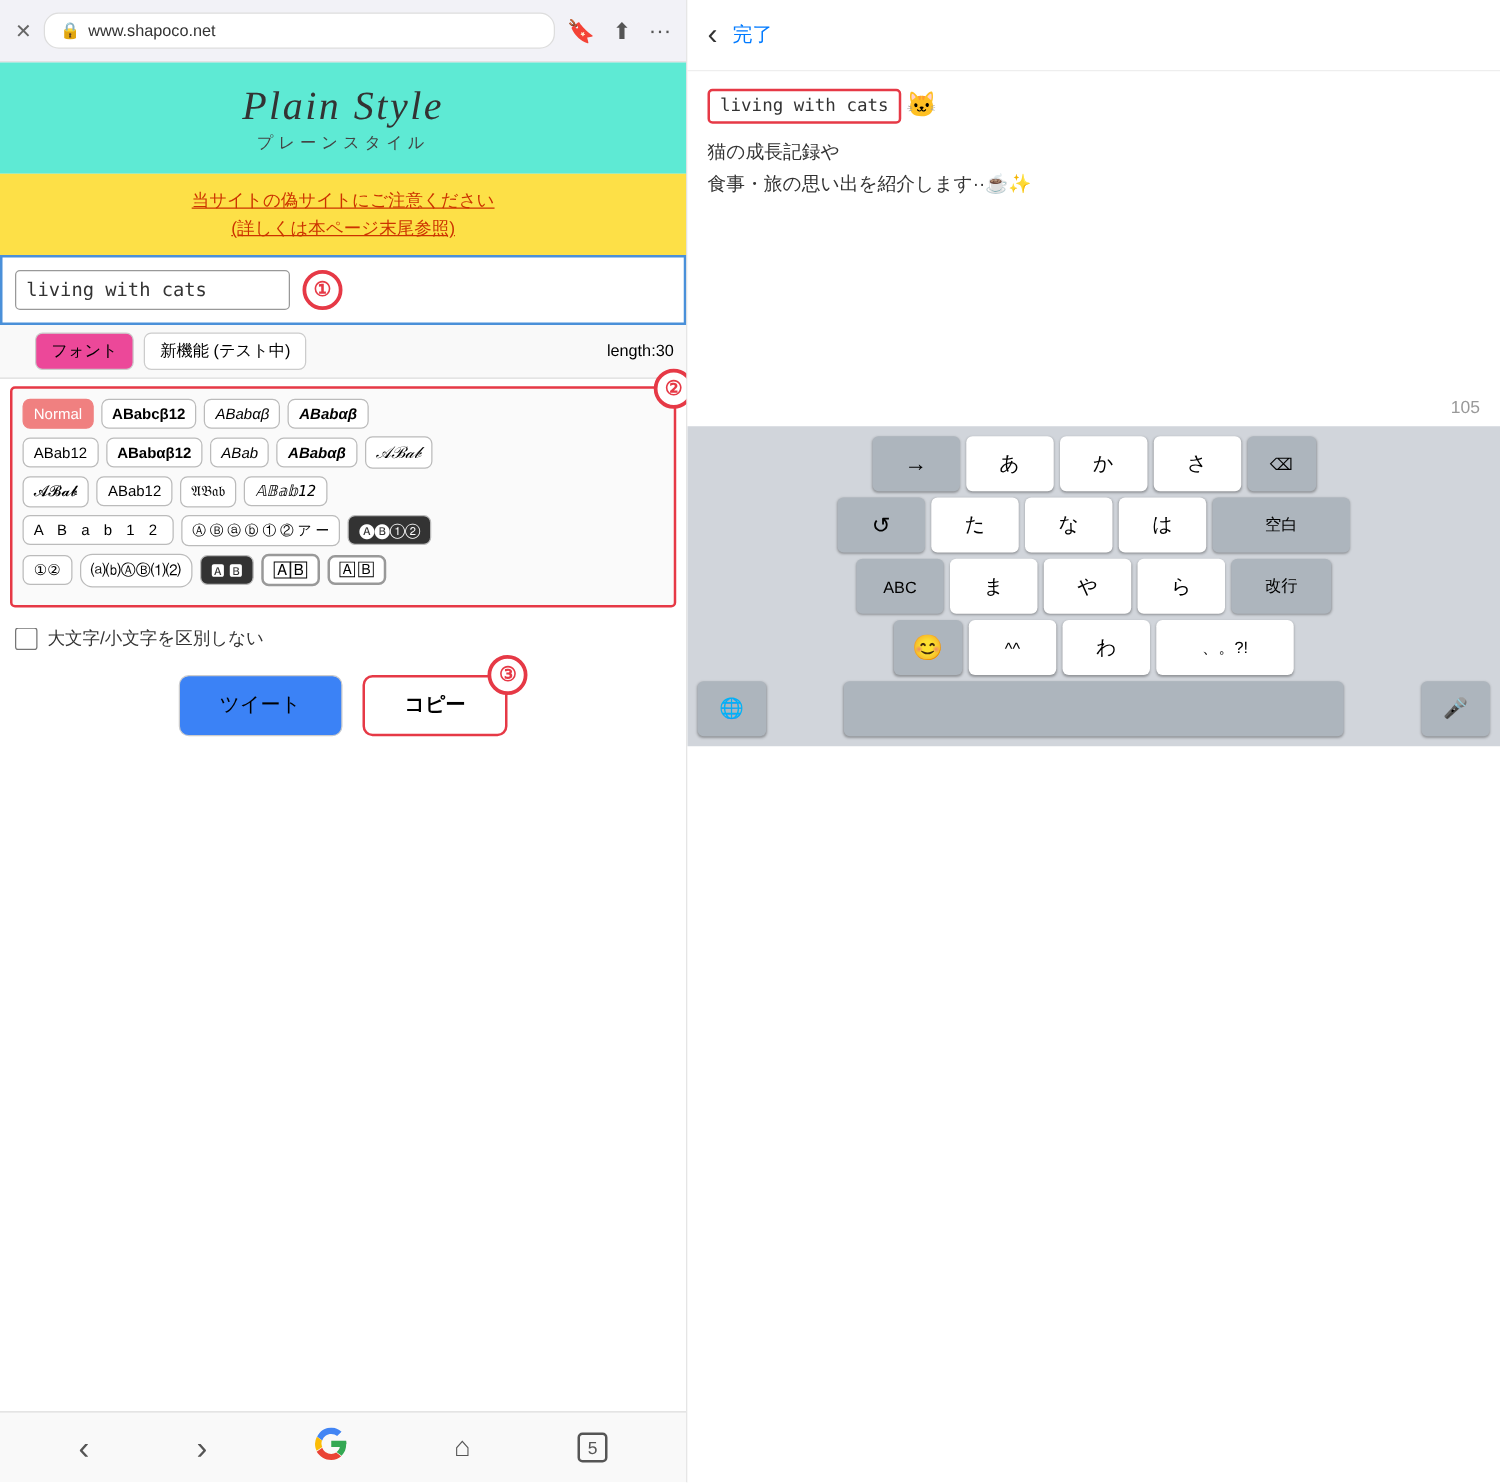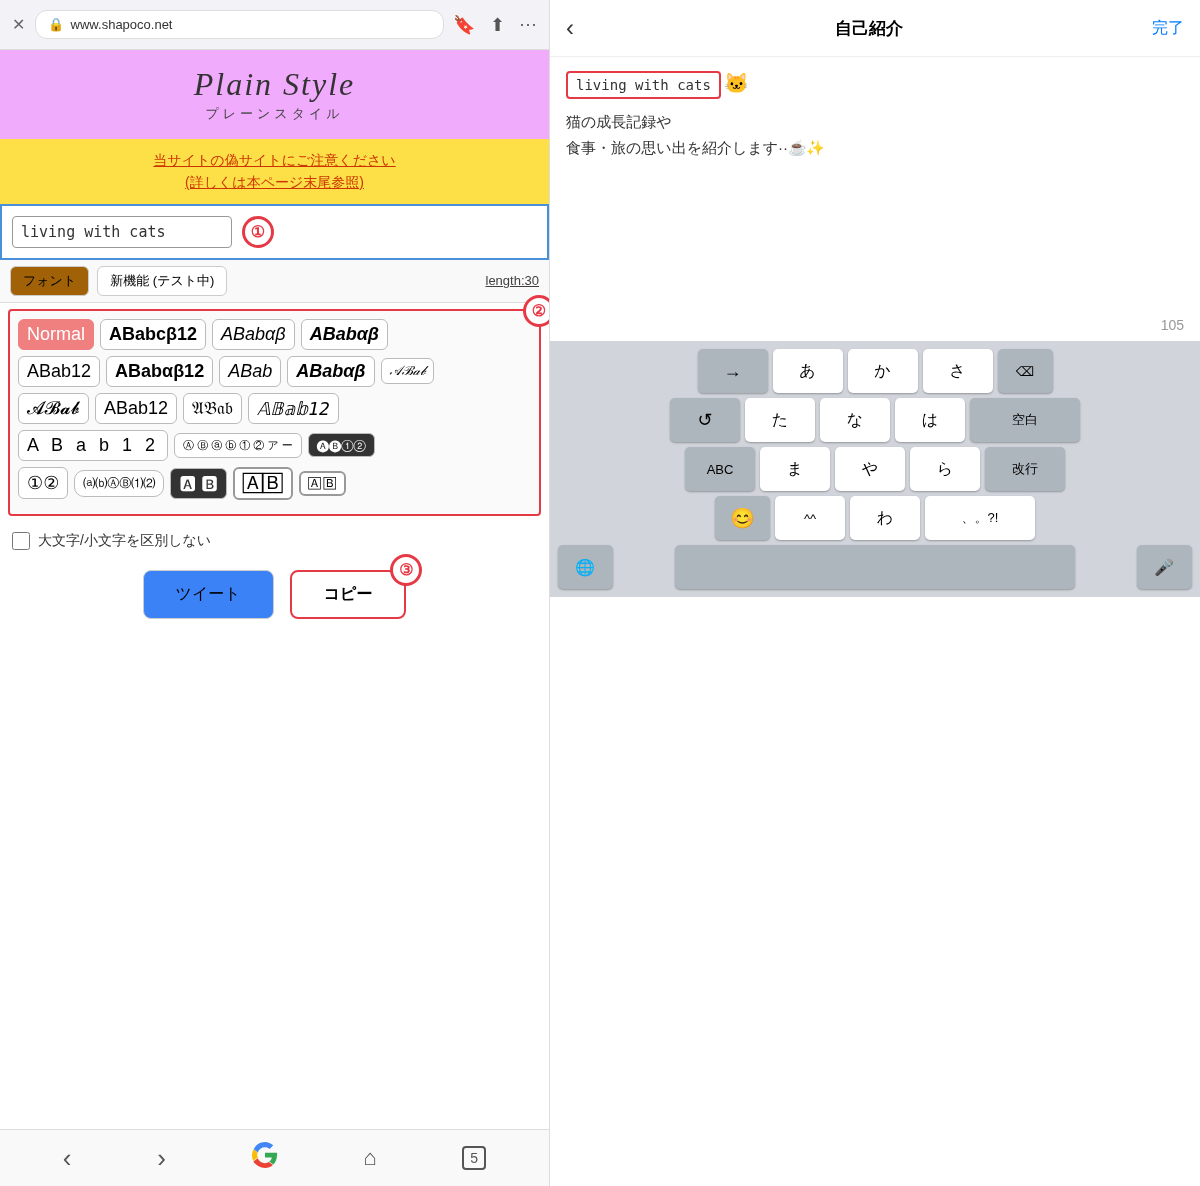--- a/index.html
+++ b/index.html
@@ -54,21 +54,21 @@
     .lock-icon { color: #555; font-size: 12px; }
     .browser-icons {
       display: flex;
       gap: 14px;
       color: #555;
       font-size: 18px;
     }
 
     
     .site-header {
-      background: #f0abfc;
+      background: #5eead4;
       padding: 16px;
       text-align: center;
     }
     .site-title-main {
       font-size: 32px;
       font-family: Georgia, serif;
       color: #333;
       font-style: italic;
       letter-spacing: 2px;
     }
@@ -140,27 +140,27 @@
     }
     .tab-btn {
       padding: 5px 12px;
       border: 1px solid #ccc;
       border-radius: 6px;
       font-size: 13px;
       background: #fff;
       cursor: pointer;
     }
     .tab-btn.active {
-      background: #a16207;
+      background: #ec4899;
+      margin-left: 18px;
     }
     .tab-length {
       margin-left: auto;
       font-size: 13px;
-      color: #404040;
-      text-decoration: underline;
+      color: #000000;
     }
 
     
     .font-grid-section {
       border: 2.5px solid #e63946;
       margin: 6px 8px;
       border-radius: 4px;
       padding: 8px;
       background: #fafafa;
       position: relative;
@@ -185,21 +185,21 @@
       display: flex;
       flex-wrap: nowrap;
       gap: 6px;
       margin-bottom: 6px;
       align-items: center;
     }
     .font-chip {
       border: 1px solid #bbb;
       border-radius: 6px;
       padding: 4px 8px;
-      font-size: 18px;
+      font-size: 12px;
       background: #fff;
       cursor: pointer;
       white-space: nowrap;
     }
     .font-chip.normal {
       background: #f08080;
       color: #fff;
       border-color: #f08080;
     }
     .font-chip.bold { font-weight: bold; }
@@ -536,21 +536,20 @@
     <span class="bottom-nav-item" style="font-size:22px;">⌂</span>
     <span class="bottom-nav-item" style="font-size:14px;border:2px solid #555;border-radius:4px;padding:2px 6px;">5</span>
   </div>
 
 </div>
 
 <div class="right-panel">
 
   <div class="right-top-bar">
     <span class="right-back-btn">‹</span>
-    <span class="right-title">自己紹介</span>
     <span class="right-done-btn">完了</span>
   </div>
 
   <div class="bio-section">
     <div class="bio-input-top">
       <span class="bio-text-box">living with cats</span>
       <span class="cat-emoji">🐱</span>
     </div>
     <div class="bio-desc">猫の成長記録や<br>食事・旅の思い出を紹介します··☕✨</div>
   </div>

